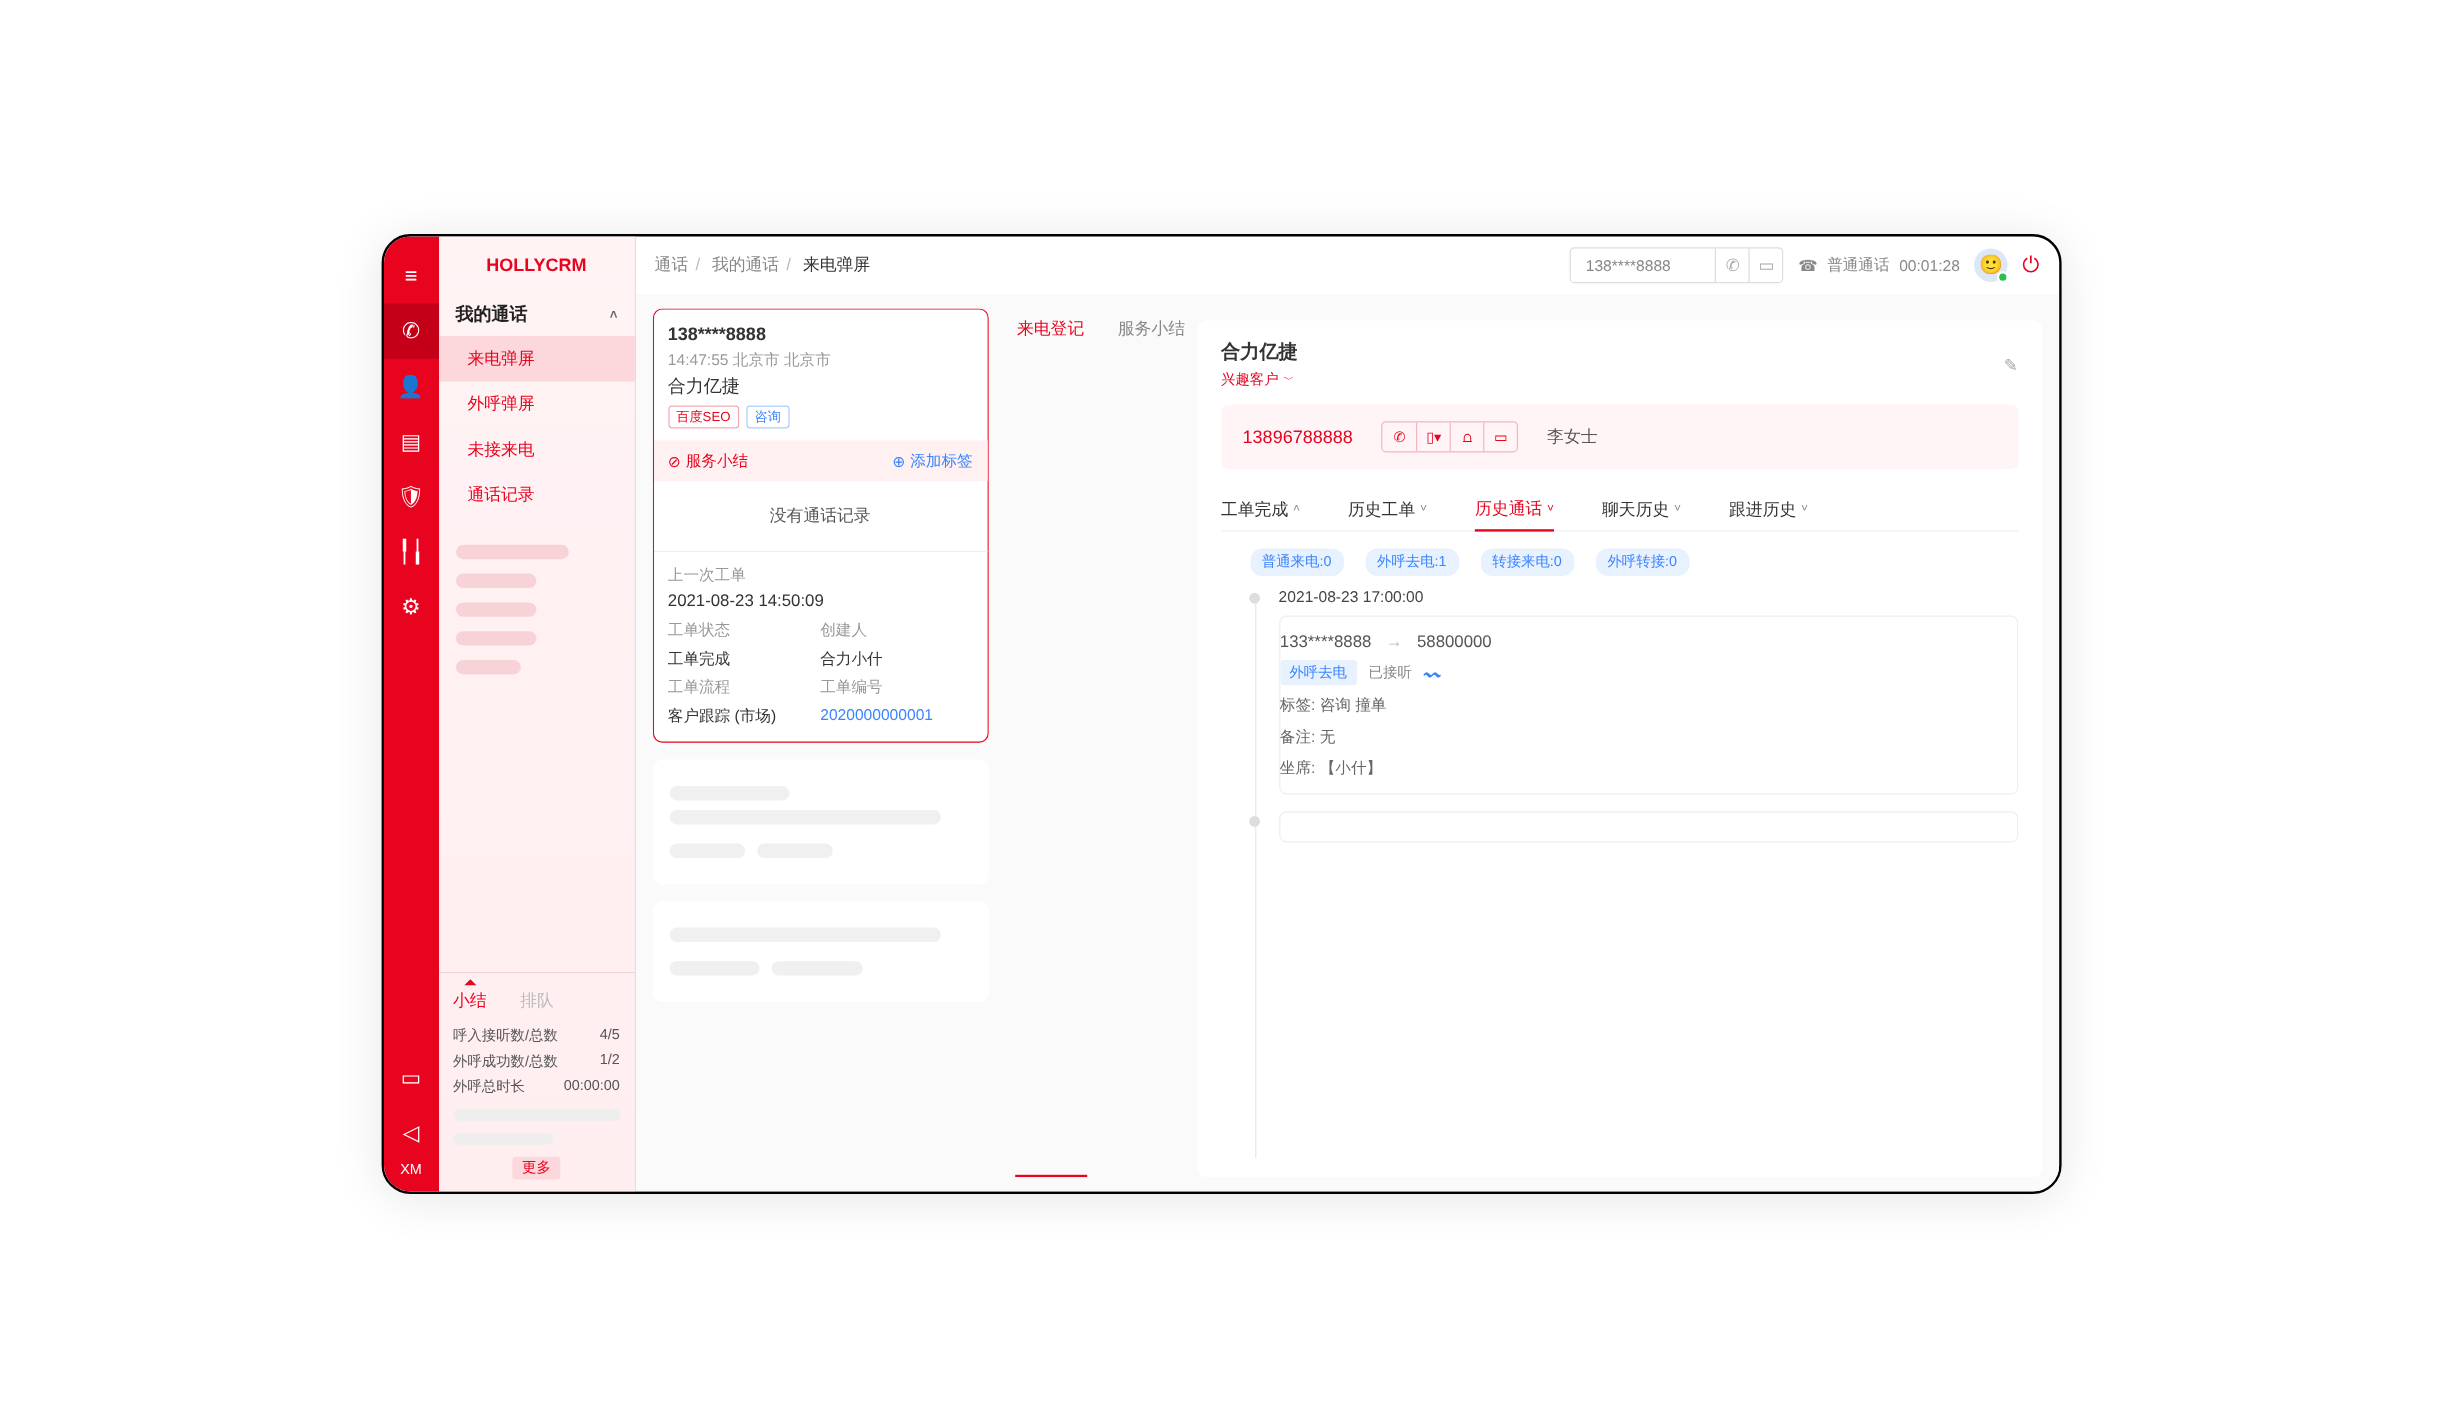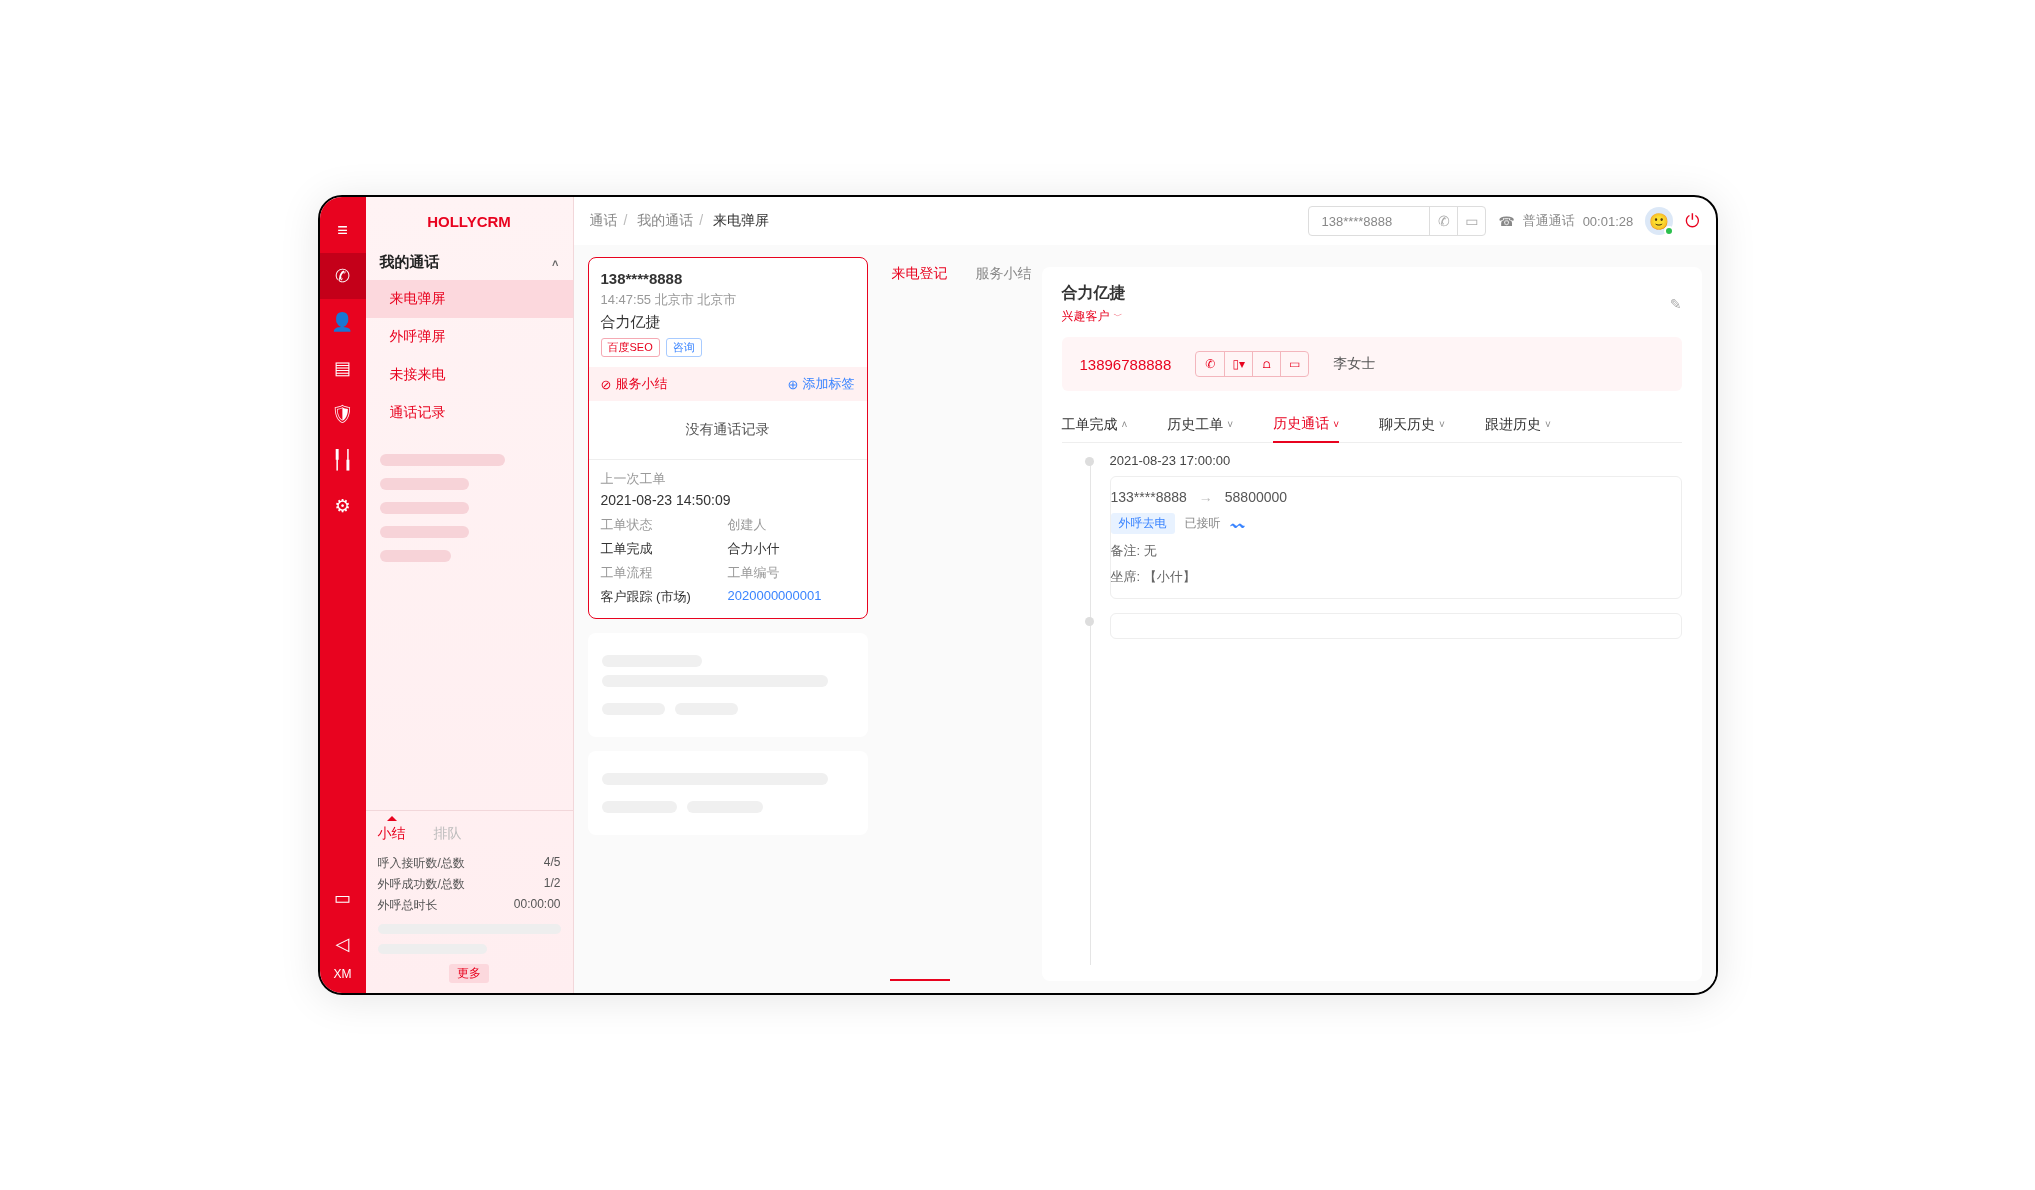--- a/index.html
+++ b/index.html
@@ -40,21 +40,21 @@
   justify-content: center;
   color: #fff;
   font-size: 18px;
   cursor: pointer;
 }
 .rail .rail-icon.active { background: #c40019; }
 .rail .spacer { flex: 1; }
 .rail .xm { font-size: 12px; color: #fff; margin-bottom: 12px; }
 
 .sidebar {
-  width: 208px;
+  width: 164px;
   background: linear-gradient(#fff3f4, #ffeef0);
   display: flex;
   flex-direction: column;
   border-right: 1px solid #f2d7da;
 }
 .brand {
   height: 48px;
   display: flex;
   align-items: center;
   justify-content: center;
@@ -410,38 +410,48 @@
             <div class="subtab">
                 <span>聊天历史</span>
                 <span class="ch">˅</span>
               </div>
             <div class="subtab">
                 <span>跟进历史</span>
                 <span class="ch">˅</span>
               </div>
           </div>
 
+          <div class="pills">
+            <div class="pill">普通来电:0</div>
+            <div class="pill">外呼去电:1</div>
+            <div class="pill">转接来电:0</div>
+            <div class="pill">外呼转接:0</div>
+          </div>
 
           <div class="timeline">
             <div class="tl-line"></div>
 
             <div class="tl-item">
               <div class="tl-time">2021-08-23  17:00:00</div>
               <div class="tl-card">
                 <div class="tl-nums">
                   <span>133****8888</span>
                   <span class="arr">→</span>
                   <span>58800000</span>
                 </div>
                 <div class="tl-tags">
                   <span class="t1">外呼去电</span>
                   <span class="t2">已接听</span>
                   <span class="wave">〰</span>
                 </div>
                 <div class="tl-row">
+                  <span>标签:</span>
+                  <span>咨询   撞单</span>
+                </div>
+                <div class="tl-row">
                   <span>备注:</span>
                   <span>无</span>
                 </div>
                 <div class="tl-row">
                   <span>坐席:</span>
                   <span>【小什】</span>
                 </div>
               </div>
             </div>
 

